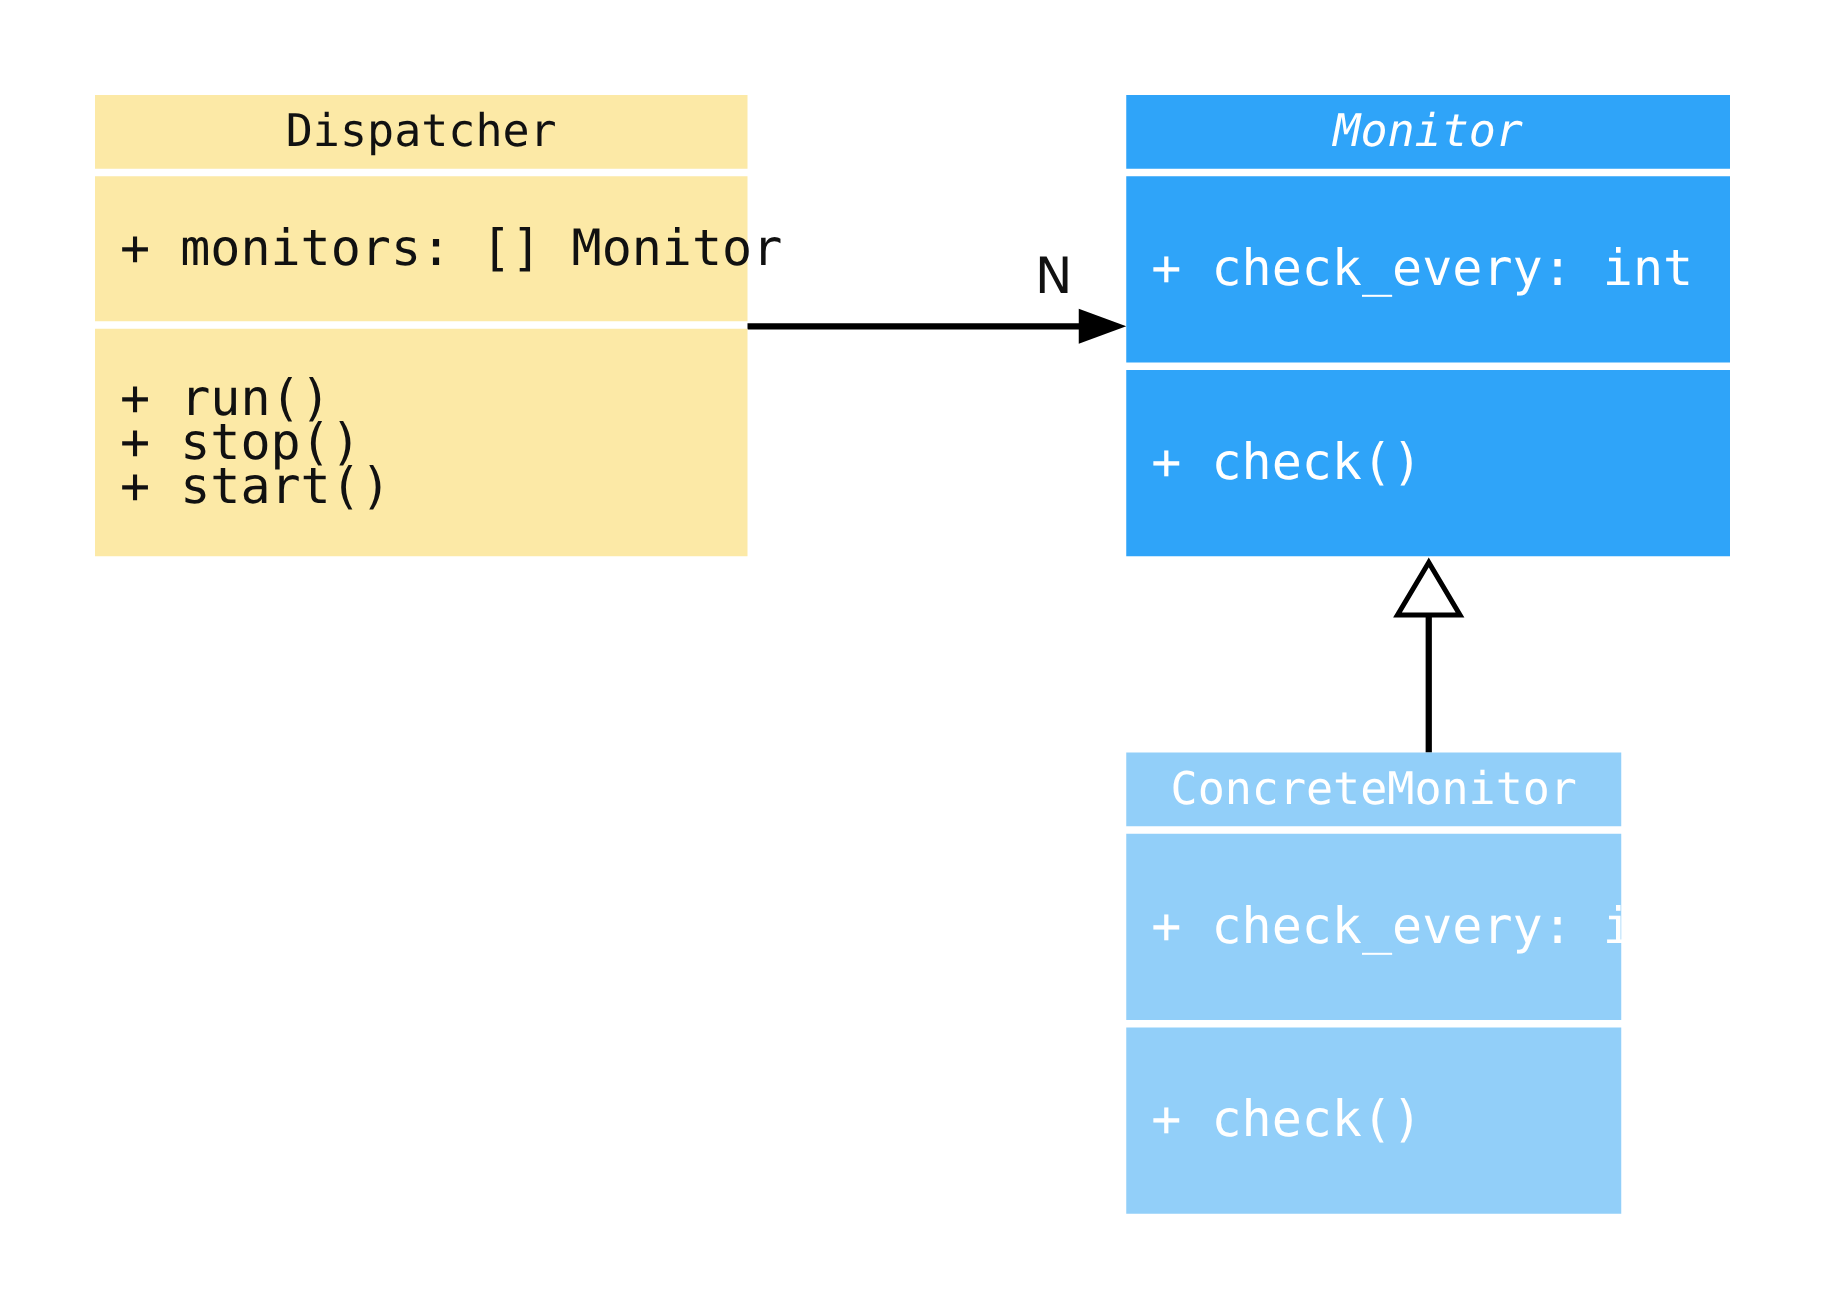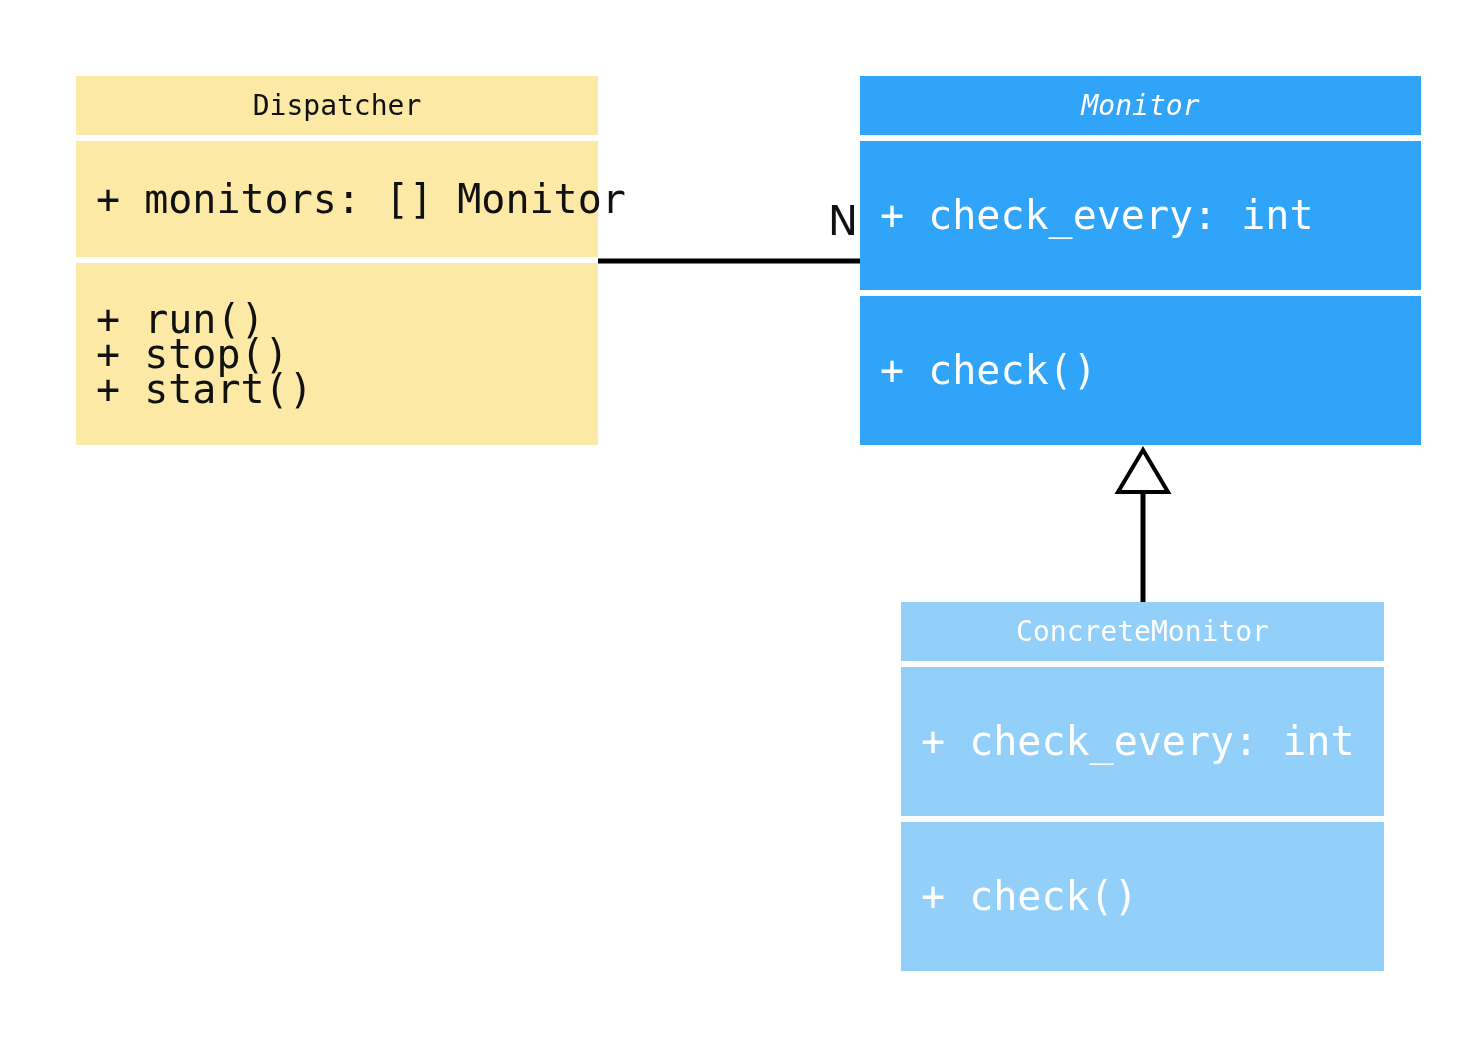--- a/index.html
+++ b/index.html
@@ -30,46 +30,46 @@
     gap: 6px;
   }
   .class-box .sec {
     box-sizing: border-box;
   }
   .sec.title {
     display: flex;
     align-items: center;
     justify-content: center;
     height: 59px;
-    font-size: 28px;
+    font-size: 36px;
   }
   .sec.body {
     display: flex;
     flex-direction: column;
     justify-content: center;
     padding-left: 20px;
     font-size: 40px;
   }
   .sec.body .line {
     line-height: 35px;
     white-space: pre;
   }
   
   .box-dispatcher { left: 76px; top: 76px; width: 522px; }
   .box-dispatcher .sec { background: #FCE9A6; color: #111111; }
   .box-dispatcher .attrs { height: 116px; }
   .box-dispatcher .methods { height: 182px; }
   
-  .box-monitor { left: 860px; top: 76px; width: 561px; }
+  .box-monitor { left: 901px; top: 76px; width: 483px; }
   .box-monitor .sec { background: #2FA4F9; color: #FFFFFF; }
   .box-monitor .attrs { height: 149px; }
   .box-monitor .methods { height: 149px; }
   .box-monitor .title { font-style: italic; }
   
-  .box-concrete { left: 901px; top: 602px; width: 483px; }
+  .box-concrete { left: 901px; top: 602px; width: 396px; }
   .box-concrete .sec { background: #92CFF9; color: #FFFFFF; }
   .box-concrete .attrs { height: 149px; }
   .box-concrete .methods { height: 149px; }
 
   .multiplicity-label {
     position: absolute;
     left: 828px;
     top: 200px;
     font-family: "DejaVu Sans", sans-serif;
     font-size: 40px;

